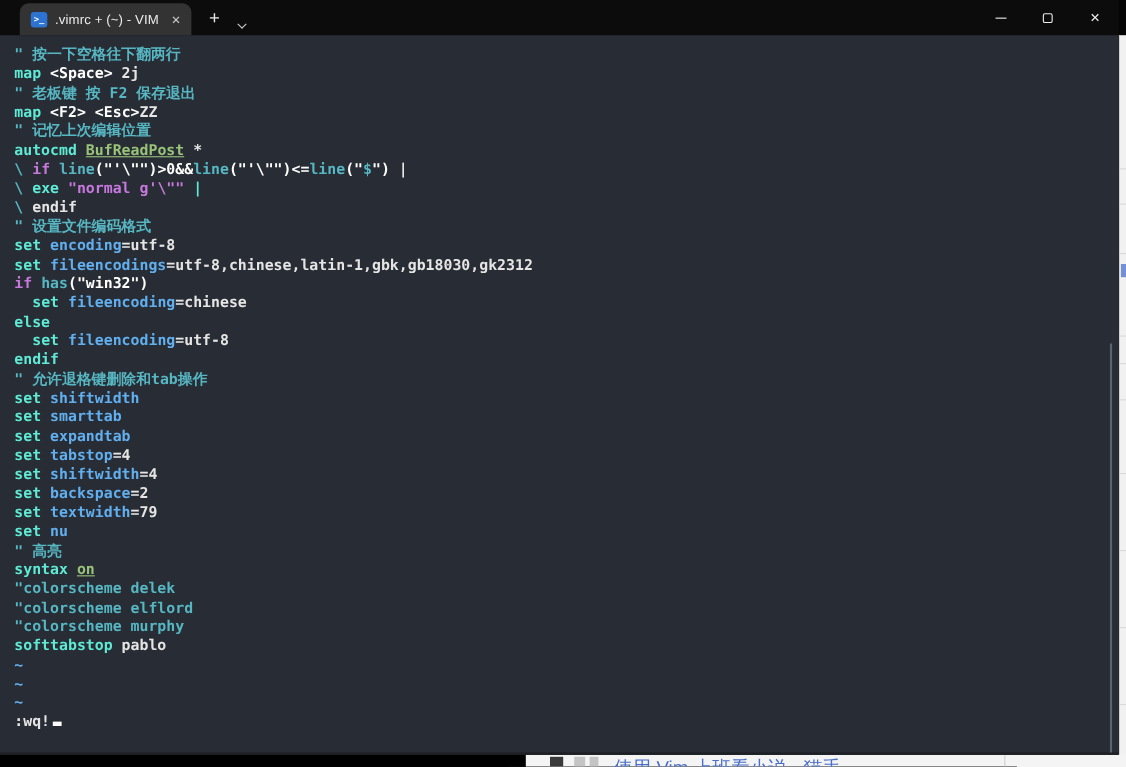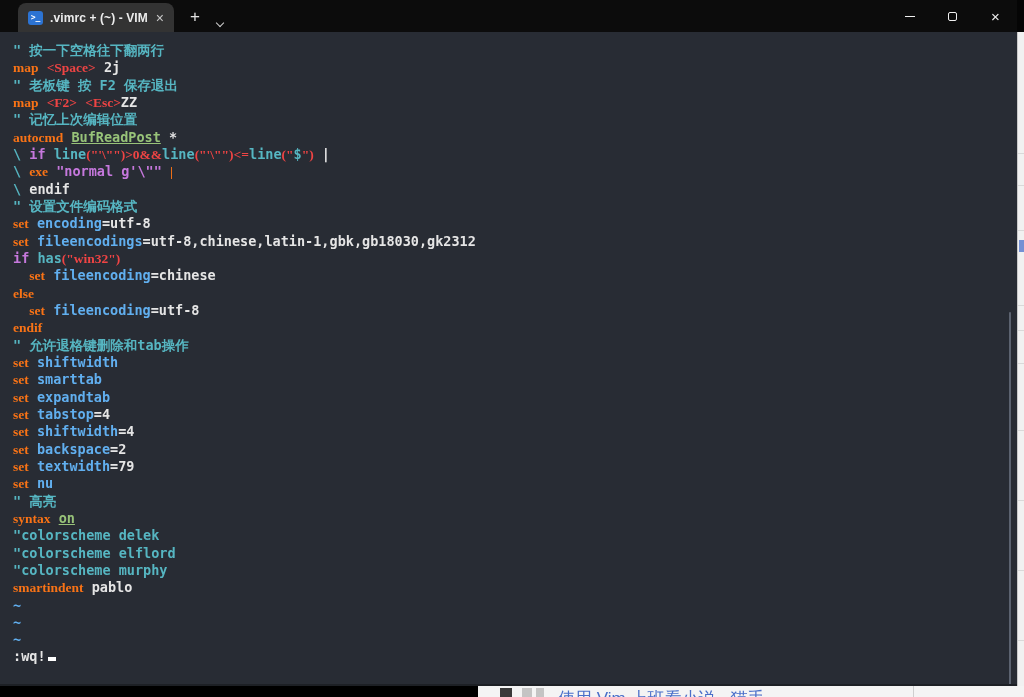--- a/index.html
+++ b/index.html
@@ -45,21 +45,21 @@
     display:flex; align-items:center; padding:0 8px 0 10px; gap:7px;
     cursor:default;
   }
   .ps-icon {
     width:15px; height:14px; border-radius:3px; background:#2c73d2;
     color:#fff; font-size:8px; font-weight:bold; line-height:13px;
     text-align:center; font-family:"DejaVu Sans Mono", monospace; flex:0 0 auto;
   }
   .tab-title {
     color:#ececec; font-size:12px; white-space:nowrap; overflow:hidden;
-    flex:1 1 auto; letter-spacing:.1px; font-weight:bold;
+    flex:1 1 auto; letter-spacing:.1px; font-weight:normal;
   }
   .tab-close { color:#c9c9c9; font-size:14px; line-height:14px; flex:0 0 auto; padding:0 2px; }
   .newtab-btn {
     position:absolute; left:182px; top:5px; width:26px; height:24px;
     color:#e3e3e3; font-size:17px; line-height:23px; text-align:center; border-radius:4px;
   }
   .tab-dropdown { position:absolute; left:212px; top:12px; width:20px; height:12px; }
   .chev { display:inline-block; width:6px; height:6px; border-right:1.5px solid #cfcfcf; border-bottom:1.5px solid #cfcfcf; transform:rotate(45deg); margin-left:5px; }
   .win-controls { position:absolute; right:0; top:0; height:32px; display:flex; }
   .win-btn { width:43px; height:32px; display:flex; align-items:center; justify-content:center; }
@@ -74,23 +74,23 @@
     border-bottom:2px solid #1d2025;
   }
   .buffer {
     position:absolute; top:10px; left:13px; right:10px;
     font-family:"DejaVu Sans Mono", monospace;
     font-size:13.5px; line-height:17.33px; font-weight:bold;
   }
   .tline { white-space:pre; height:17.33px; }
   .c-comment { color:#56b6c2; }
   .c-cyan    { color:#56b6c2; }
-  .c-kw      { color:#f97316;font-family:Liberation Serif, serif; }
+  .c-kw      { color:#5eead4; }
   .c-opt     { color:#61afef; }
-  .c-str     { color:#ef4444;font-family:Liberation Serif, serif; }
+  .c-str     { color:#ffffff; }
   .c-green   { color:#98c379;text-decoration:underline; }
   .c-magenta { color:#c678dd; }
   .c-plain   { color:#e5e5e5; }
   .c-tilde   { color:#61afef; }
   .cursor { display:inline-block; width:8px; height:4px; background:#ffffff; margin-left:2px; }
 
   .scrollbar-thumb {
     position:absolute; left:1009px; top:280px; width:2px; height:403px;
     background:#5c6370; border-radius:1px;
   }
@@ -175,21 +175,21 @@
         <div class="tline"><span class="c-kw">set</span><span class="c-plain"> </span><span class="c-opt">tabstop</span><span class="c-plain">=4</span></div>
         <div class="tline"><span class="c-kw">set</span><span class="c-plain"> </span><span class="c-opt">shiftwidth</span><span class="c-plain">=4</span></div>
         <div class="tline"><span class="c-kw">set</span><span class="c-plain"> </span><span class="c-opt">backspace</span><span class="c-plain">=2</span></div>
         <div class="tline"><span class="c-kw">set</span><span class="c-plain"> </span><span class="c-opt">textwidth</span><span class="c-plain">=79</span></div>
         <div class="tline"><span class="c-kw">set</span><span class="c-plain"> </span><span class="c-opt">nu</span></div>
         <div class="tline"><span class="c-comment">" 高亮</span></div>
         <div class="tline"><span class="c-kw">syntax</span><span class="c-plain"> </span><span class="c-green">on</span></div>
         <div class="tline"><span class="c-comment">"colorscheme delek</span></div>
         <div class="tline"><span class="c-comment">"colorscheme elflord</span></div>
         <div class="tline"><span class="c-comment">"colorscheme murphy</span></div>
-        <div class="tline"><span class="c-kw">smartindent</span><span class="c-plain"> pablo</span></div>
+        <div class="tline"><span class="c-kw">softtabstop</span><span class="c-plain"> pablo</span></div>
         <div class="tline"><span class="c-tilde">~</span></div>
         <div class="tline"><span class="c-tilde">~</span></div>
         <div class="tline"><span class="c-tilde">~</span></div>
         <div class="tline"><span class="c-plain">:wq!</span><span class="cursor"></span></div>
       </div>
     <div class="scrollbar-thumb"></div>
   </div>
 
 </div>
 

